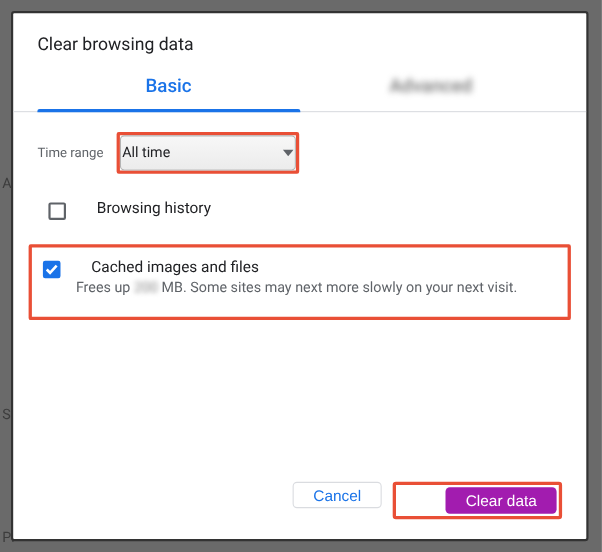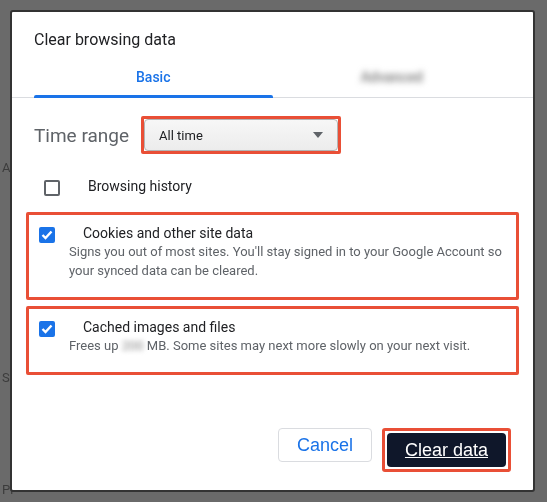--- a/index.html
+++ b/index.html
@@ -43,21 +43,21 @@
   }
   .tabs {
     display: flex;
     border-bottom: 1px solid #dadce0;
     padding: 0 22px;
   }
   .tab {
     flex: 1;
     text-align: center;
     padding: 10px 0 12px 0;
-    font-size: 14px;
+    font-size: 17px;
     font-weight: 500;
     color: #5f6368;
     cursor: pointer;
     position: relative;
   }
   .tab.active {
     color: #1a73e8;
   }
   .tab.active::after {
     content: "";
@@ -76,35 +76,35 @@
     overflow-y: auto;
     padding: 0 22px;
   }
   .timerange-row {
     display: flex;
     align-items: center;
     gap: 12px;
     padding: 18px 0 14px 0;
   }
   .timerange-label {
-    font-size: 19px;
+    font-size: 12px;
     color: #5f6368;
     text-align: right;
   }
   .highlight {
     border: 3px solid #e94f36;
     border-radius: 2px;
   }
   .select {
     display: inline-flex;
     align-items: center;
     justify-content: space-between;
     height: 32px;
-    width: 194px;
-    padding: 0 14px;
+    width: 160px;
+    padding: 0 1px;
     border: 1px solid #b4b4b4;
     border-radius: 4px;
     background: linear-gradient(#f7f7f7, #ececec);
     font-size: 13px;
     color: #202124;
     cursor: pointer;
   }
   .select svg { fill: #5f6368; }
   .option-row {
     display: flex;
@@ -151,40 +151,40 @@
     display: inline-block;
     color: #888;
   }
   .footer {
     display: flex;
     justify-content: flex-end;
     gap: 10px;
     padding: 14px 22px 18px 22px;
   }
   .btn {
-    height: 34px;
+    height: 24px;
     padding: 0 18px;
     border-radius: 4px;
-    font-size: 18px;
+    font-size: 14px;
     font-weight: 500;
     display: inline-flex;
     align-items: center;
     justify-content: center;
     cursor: pointer;
     border: none;
+    margin-left: 43px;
   }
   .btn-cancel {
     background: #fff;
     color: #1a73e8;
     border: 1px solid #dadce0;
   }
   .btn-primary {
-    background: #0f172a;
+    background: #a21caf;
     color: #fff;
-    text-decoration: underline;
   }
   .btn-wrap-highlight {
     border: 3px solid #e94f36;
     border-radius: 3px;
     padding: 2px;
   }
   .row-highlight {
     border: 3px solid #e94f36;
     border-radius: 2px;
     margin-left: -8px;
@@ -227,33 +227,20 @@
       </span>
     </div>
 
     <div class="option-row">
       <span class="checkbox"></span>
       <div class="opt-text">
         <div class="opt-title">Browsing history</div>
       </div>
     </div>
 
-    <div class="row-highlight">
-      <div class="option-row compact">
-        <span class="checkbox checked">
-          <svg width="12" height="10" viewBox="0 0 12 10" fill="none" stroke-width="2.4">
-              <path d="M1.5 5 L4.5 8 L10.5 1.5"></path>
-            </svg>
-        </span>
-        <div class="opt-text">
-          <div class="opt-title">Cookies and other site data</div>
-          <div class="opt-desc">Signs you out of most sites. You'll stay signed in to your Google Account so your synced data can be cleared.</div>
-        </div>
-      </div>
-    </div>
 
     <div style="height:6px"></div>
 
     <div class="row-highlight">
       <div class="option-row compact">
         <span class="checkbox checked">
           <svg width="12" height="10" viewBox="0 0 12 10" fill="none" stroke-width="2.4">
               <path d="M1.5 5 L4.5 8 L10.5 1.5"></path>
             </svg>
         </span>

